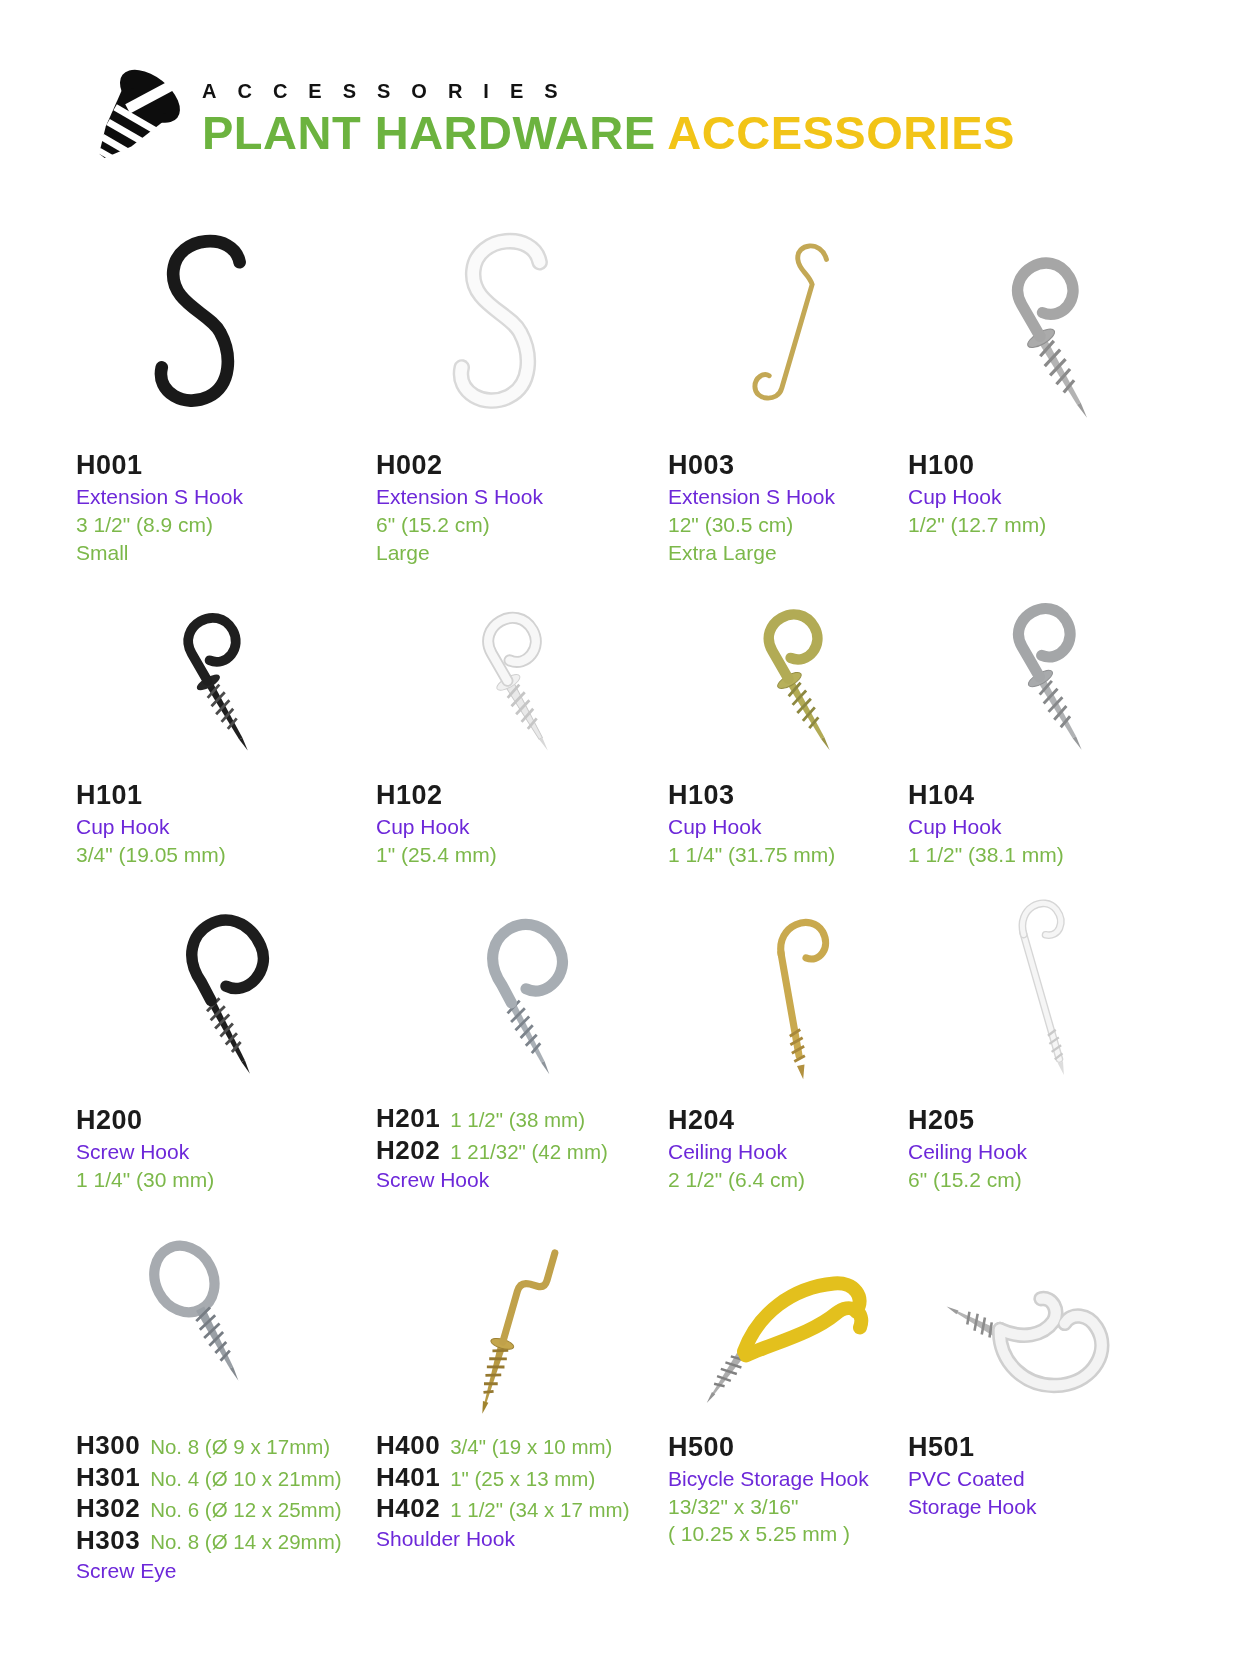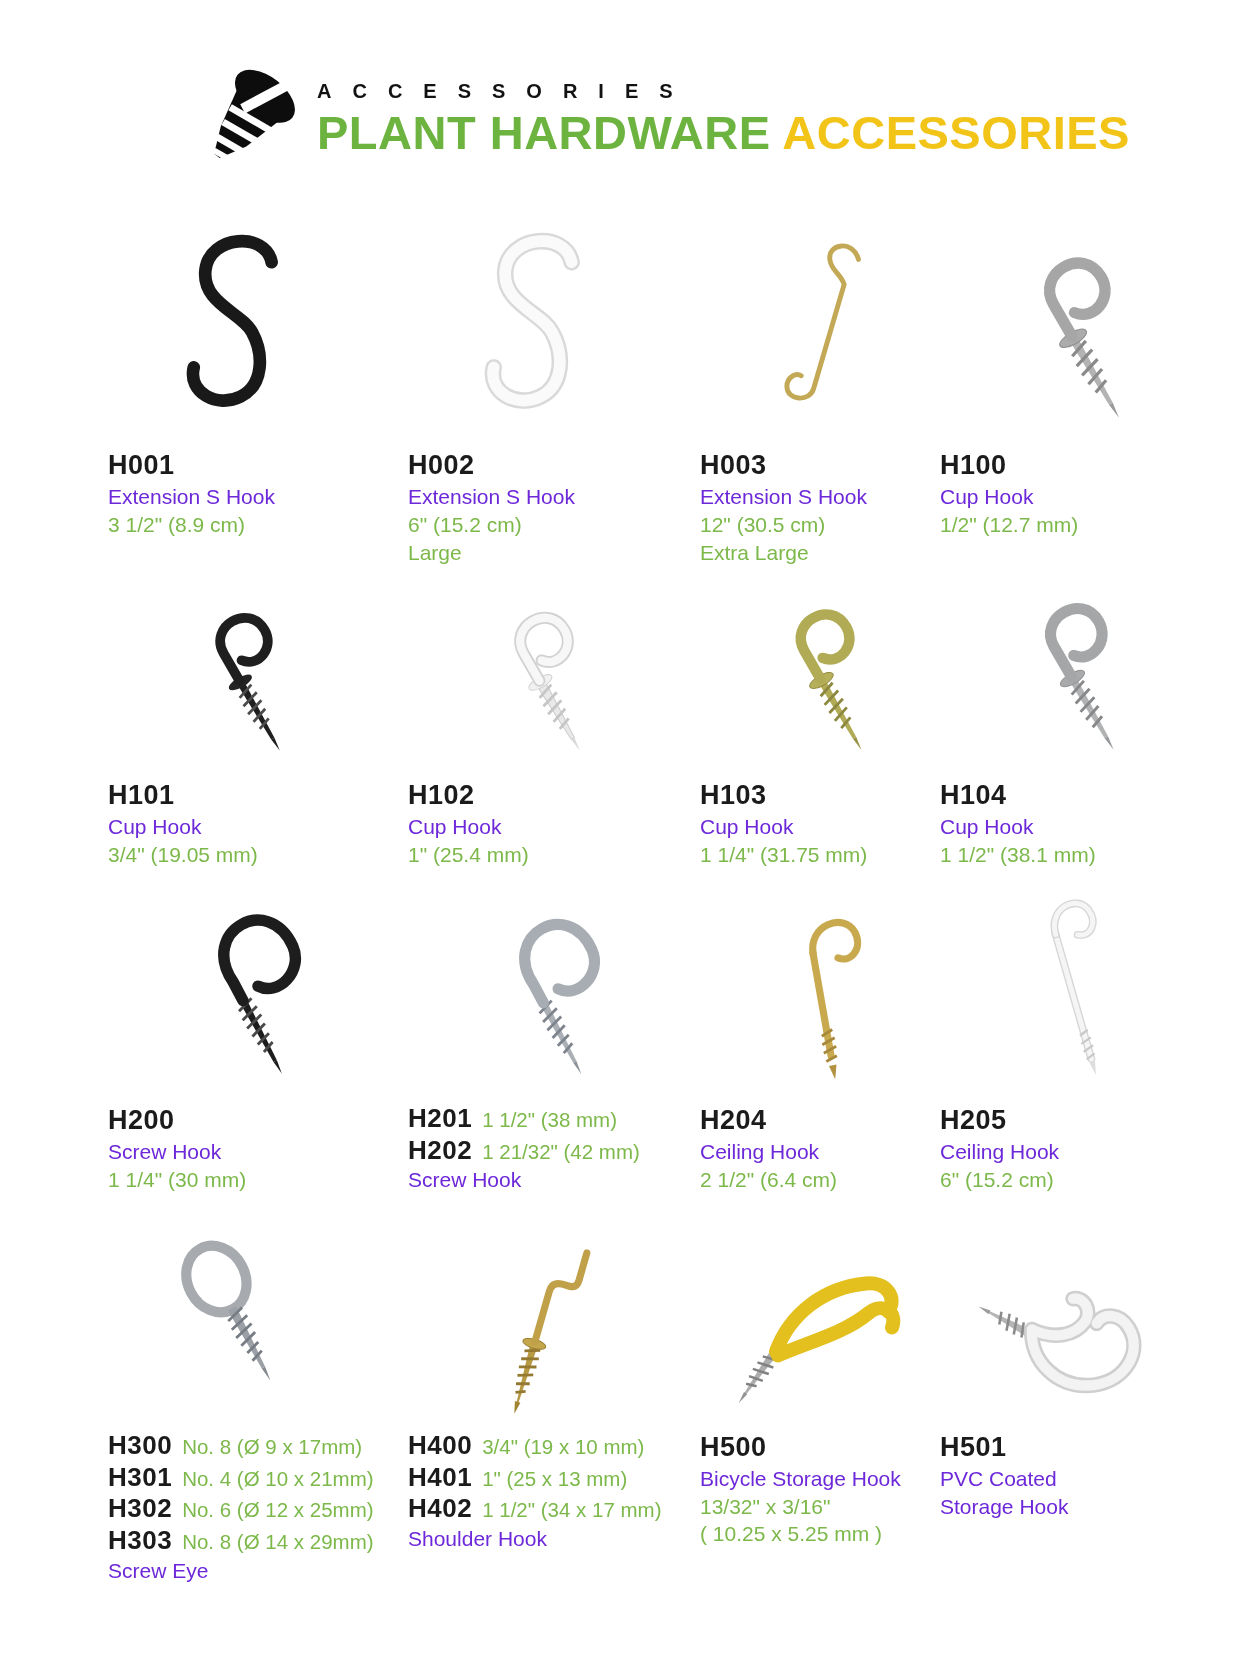--- a/index.html
+++ b/index.html
@@ -1,29 +1,29 @@
 <!DOCTYPE html>
 <html><head>
 <meta charset="utf-8">
 <style>
   html,body{margin:0;padding:0;background:#ffffff;}
   .page{
     width:1245px;height:1670px;background:#ffffff;position:relative;overflow:hidden;
     font-family:"Liberation Sans", sans-serif;
   }
   
-  .header{display:flex;align-items:flex-start;padding:70px 0 0 76px;justify-content:center;}
+  .header{display:flex;align-items:flex-start;padding:70px 0 0 76px;}
   .logo{width:116px;height:116px;flex:0 0 auto;margin-right:10px;}
   .htext{padding-top:10px;}
   .eyebrow{font-size:20px;font-weight:700;color:#121212;letter-spacing:21px;}
   .title{font-size:47px;font-weight:700;margin-top:2px;letter-spacing:0.5px;white-space:nowrap;}
   .title .g{color:#6cb33f;}
   .title .y{color:#f2c417;}
   
-  .row{display:grid;grid-template-columns:300px 292px 240px 333px;padding-left:108px;}
+  .row{display:grid;grid-template-columns:300px 292px 240px 333px;padding-left:76px;}
   .cell{min-width:0;}
   .imgbox{width:100%;max-width:262px;display:flex;justify-content:center;align-items:flex-end;}
   .r1{margin-top:14px;} .r1 .imgbox{height:238px;}
   .r2{margin-top:26px;} .r2 .imgbox{height:176px;}
   .r3{margin-top:22px;} .r3 .imgbox{height:202px;}
   .r4{margin-top:26px;} .r4 .imgbox{height:200px;}
   svg{overflow:visible;display:block;}
   
   .pt{margin-top:10px;}
   .code{font-size:27px;font-weight:700;color:#1b1b1b;line-height:1.3;letter-spacing:0.5px;}
@@ -64,20 +64,21 @@
     <div class="cell">
       <div class="imgbox">
         <svg width="185" height="220" viewBox="0 0 190 215">
           <path d="M128,40 C122,8 64,12 60,48 C56,82 98,92 108,112 C120,134 120,166 96,178 C72,190 42,174 48,148" fill="none" stroke="#191919" stroke-width="13" stroke-linecap="round"></path>
         </svg>
       </div>
       <div class="pt">
         <div class="code">H001</div>
         <div class="type">Extension S Hook</div>
         <div class="size">3 1/2" (8.9 cm)</div>
+        <div class="size">Small</div>
       </div>
     </div>
 
     <div class="cell">
       <div class="imgbox">
         <svg width="185" height="220" viewBox="0 0 190 215">
           <path d="M128,40 C122,8 64,12 60,48 C56,82 98,92 108,112 C120,134 120,166 96,178 C72,190 42,174 48,148" fill="none" stroke="#d9d9d9" stroke-width="17" stroke-linecap="round"></path>
           <path d="M128,40 C122,8 64,12 60,48 C56,82 98,92 108,112 C120,134 120,166 96,178 C72,190 42,174 48,148" fill="none" stroke="#fafafa" stroke-width="12" stroke-linecap="round"></path>
         </svg>
       </div>

